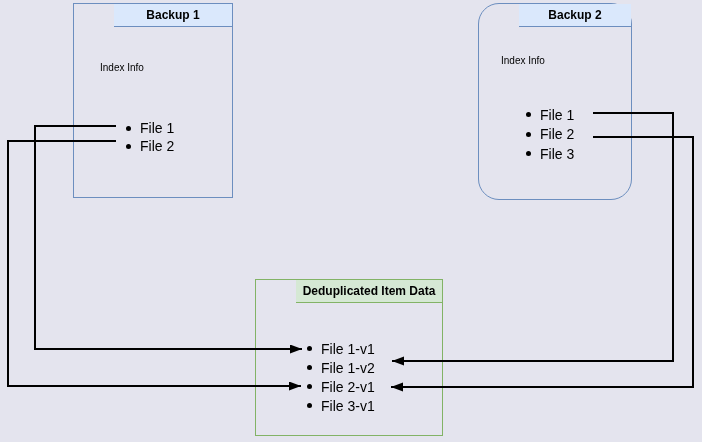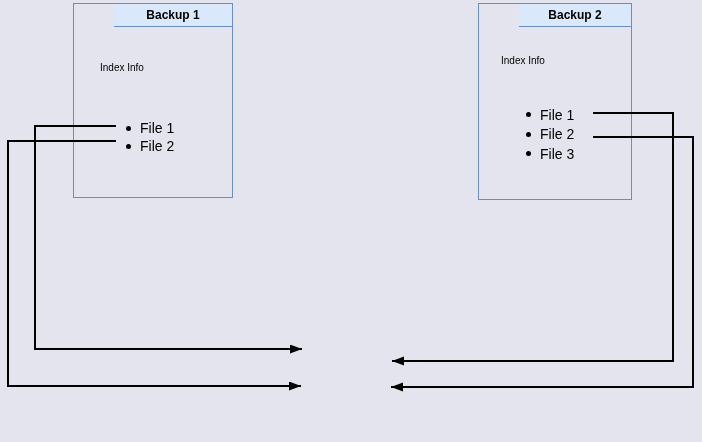--- a/index.html
+++ b/index.html
@@ -71,39 +71,60 @@
         <span class="dot"></span>
         <span>File 1</span>
       </li>
         <li>
         <span class="dot"></span>
         <span>File 2</span>
       </li>
       </ul>
   </div>
 
-  <div class="box blue b2" style="left:478px; top:3px; width:154px; height:197px;">
+  <div class="box blue b2" style="left:478px; top:3px; width:154px; height:197px;border-radius:21px;">
     <div class="box-title">Backup 2</div>
     <div class="section-label" style="left:22px; top:51px;">Index Info</div>
     <ul class="filelist" style="left:47px; top:101px;">
         <li>
         <span class="dot"></span>
         <span>File 1</span>
       </li>
         <li>
         <span class="dot"></span>
         <span>File 2</span>
       </li>
         <li>
         <span class="dot"></span>
         <span>File 3</span>
       </li>
       </ul>
   </div>
 
+  <div class="box green dd" style="left:255px; top:279px; width:188px; height:157px;">
+    <div class="box-title">Deduplicated Item Data</div>
+    <ul class="filelist" style="left:51px; top:59px;">
+        <li>
+        <span class="dot"></span>
+        <span>File 1-v1</span>
+      </li>
+        <li>
+        <span class="dot"></span>
+        <span>File 1-v2</span>
+      </li>
+        <li>
+        <span class="dot"></span>
+        <span>File 2-v1</span>
+      </li>
+        <li>
+        <span class="dot"></span>
+        <span>File 3-v1</span>
+      </li>
+      </ul>
+  </div>
 
   <svg class="arrows" width="702" height="442" viewBox="0 0 702 442">
     <defs>
       <marker id="ah" markerUnits="userSpaceOnUse" markerWidth="13" markerHeight="10" refX="12" refY="4.5" orient="auto">
         <path d="M0,0 L12,4.5 L0,9 Z" fill="#000"></path>
       </marker>
     </defs>
     <polyline points="116,126 35,126 35,349 302,349" marker-end="url(#ah)"></polyline>
     <polyline points="116,141 8,141 8,386 301,386" marker-end="url(#ah)"></polyline>
     <polyline points="593,113 673,113 673,361 392,361" marker-end="url(#ah)"></polyline>

